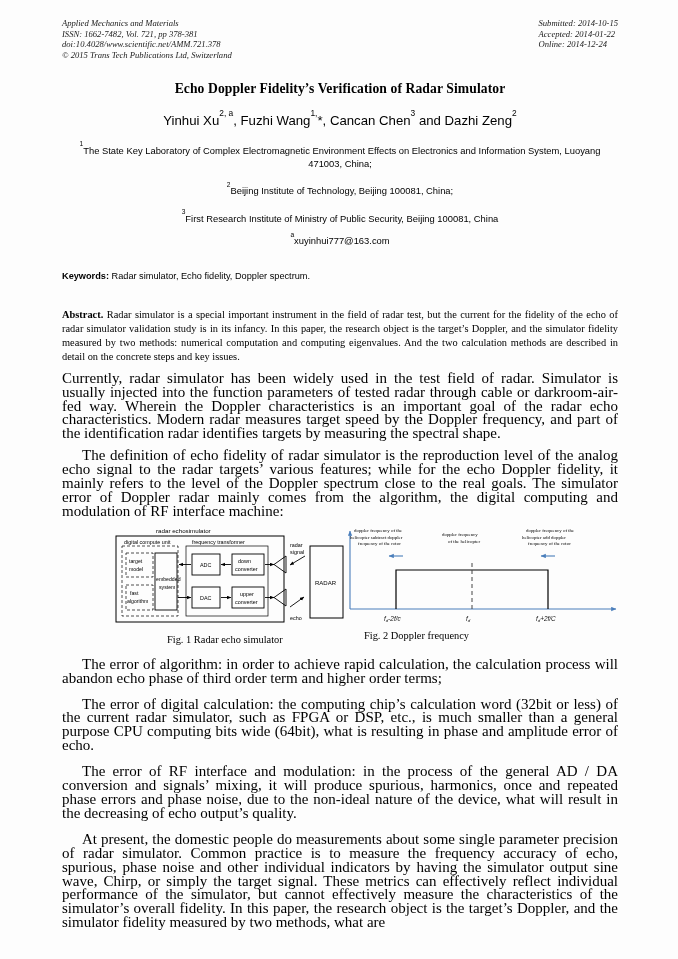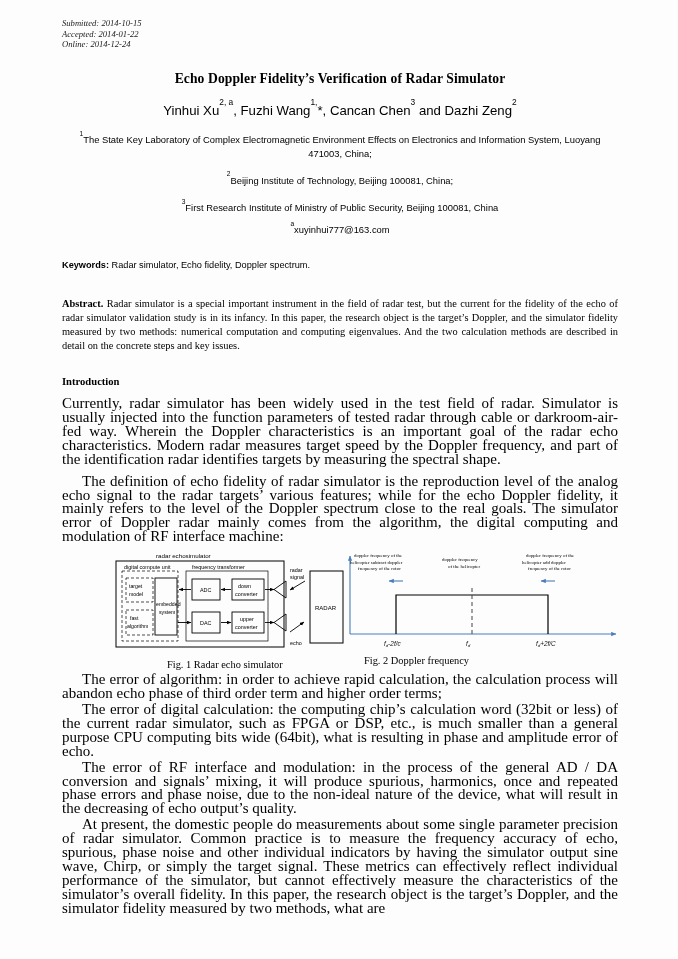--- a/index.html
+++ b/index.html
@@ -102,21 +102,21 @@
     line-height: 14px;
   }
   p.body {
     margin: 8px 0 0 0;
     font-size: 15px;
     line-height: 13.9px;
     text-align: justify;
     text-justify: inter-word;
   }
   p.body.indent { text-indent: 20px; }
-  p.tight { margin-top: 2px; }
+  p.tight { margin-top: 12px; }
 
   
   .figrow {
     position: relative;
     margin-top: 6px;
     height: 104px;
   }
   .fig1wrap {
     position: absolute;
     left: 52px;
@@ -144,20 +144,26 @@
   svg text { font-family: "Liberation Sans", sans-serif; }
   .f2txt { font-family: "Liberation Serif", serif; }
 </style>
 </head>
 <body>
 
 <div class="page">
 <div class="content">
 
   <div class="jhead">
+    <div class="left">
+      <div>Applied Mechanics and Materials</div>
+      <div>ISSN: 1662-7482, Vol. 721, pp 378-381</div>
+      <div>doi:10.4028/www.scientific.net/AMM.721.378</div>
+      <div>© 2015 Trans Tech Publications Ltd, Switzerland</div>
+    </div>
     <div class="right">
       <div>Submitted: 2014-10-15</div>
       <div>Accepted: 2014-01-22</div>
       <div>Online: 2014-12-24</div>
     </div>
   </div>
 
   <div class="title">Echo Doppler Fidelity’s Verification of Radar Simulator</div>
 
   <div class="authors">
@@ -180,21 +186,20 @@
   <div class="keywords">
     <b>Keywords:</b>
     <span>Radar simulator, Echo fidelity, Doppler spectrum.</span>
   </div>
 
   <div class="abstract">
     <b>Abstract.</b>
     <span>Radar simulator is a special important instrument in the field of radar test, but the current for the fidelity of the echo of radar simulator validation study is in its infancy. In this paper, the research object is the target’s Doppler, and the simulator fidelity measured by two methods: numerical computation and computing eigenvalues. And the two calculation methods are described in detail on the concrete steps and key issues.</span>
   </div>
 
-  <h2 class="section">Introduction</h2>
 
   <p class="body">Currently, radar simulator has been widely used in the test field of radar. Simulator is usually injected into the function parameters of tested radar through cable or darkroom-air-fed way. Wherein the Doppler characteristics is an important goal of the radar echo characteristics. Modern radar measures target speed by the Doppler frequency, and part of the identification radar identifies targets by measuring the spectral shape.</p>
   <p class="body indent">The definition of echo fidelity of radar simulator is the reproduction level of the analog echo signal to the radar targets’ various features; while for the echo Doppler fidelity, it mainly refers to the level of the Doppler spectrum close to the real goals. The simulator error of Doppler radar mainly comes from the algorithm, the digital computing and modulation of RF interface machine:</p>
 
   <div class="figrow">
 
     <div class="fig1wrap">
       <svg width="232" height="102" viewBox="0 0 232 102">
 
         <rect x="2" y="11" width="168" height="86" fill="none" stroke="#000" stroke-width="1"></rect>

